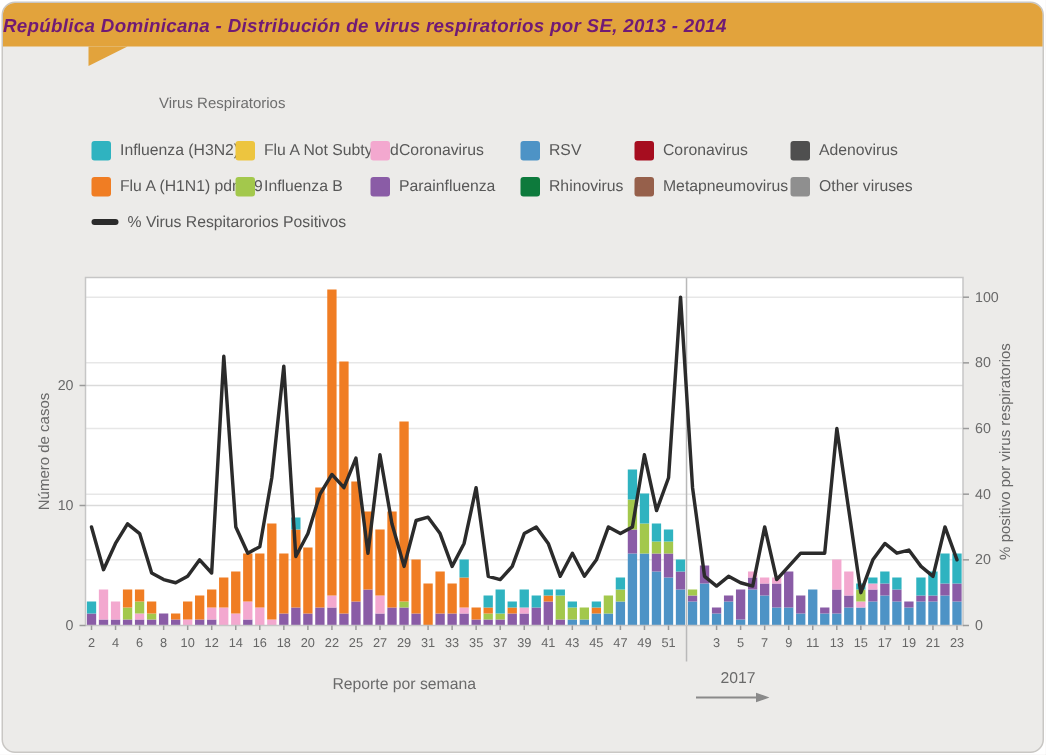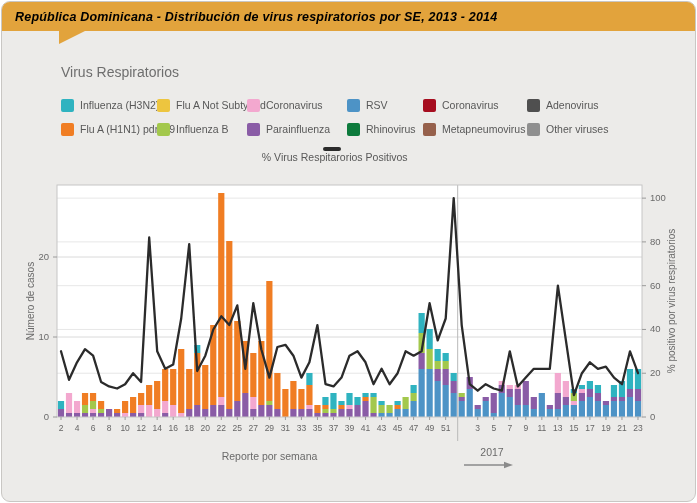--- a/index.html
+++ b/index.html
@@ -1,30 +1,30 @@
 <!DOCTYPE html>
 <html><head>
 <meta charset="utf-8">
 <style>
   html,body{margin:0;padding:0;background:#ffffff;font-family:"Liberation Sans",sans-serif;}
   #stage{position:relative;width:697px;height:503px;overflow:hidden;}
   .card{position:absolute;left:1px;top:1px;width:693px;height:499px;background:#ECEBE9;
         border:1px solid #C9C7C4;border-radius:9px;}
   .title-bar{position:absolute;left:0;top:0;width:100%;height:29px;background:#E2A33C;
              border-radius:8px 8px 0 0;box-sizing:border-box;display:flex;align-items:center;}
-  .title-bar span{padding-left:13px;color:#000000;font-size:12.5px;font-weight:bold;font-style:italic;letter-spacing:.2px;}
+  .title-bar span{color:#701a75;font-size:12.5px;font-weight:bold;font-style:italic;letter-spacing:.2px;}
   .title-tail{position:absolute;left:57px;top:29px;width:0;height:0;
               border-top:13px solid #E2A33C;border-right:26px solid transparent;}
   .legend{position:absolute;left:59px;top:62px;}
-  .legend-title{font-size:14px;color:#6e6e6e;margin-bottom:13px;}
+  .legend-title{font-size:10px;color:#6e6e6e;margin-bottom:13px;margin-left:45px;}
   .legend-row{display:grid;grid-template-columns:96px 90px 100px 76px 104px auto;height:24px;align-items:center;}
   .legend-item{display:flex;align-items:center;}
   .sw{width:13px;height:13px;border-radius:2px;margin-right:6px;flex:none;}
   .lbl{font-size:10.5px;color:#585858;white-space:nowrap;}
-  .legend-line-row{display:flex;align-items:center;margin-top:6px;flex-direction:column;}
+  .legend-line-row{display:flex;align-items:center;margin-top:6px;}
   .line-sw{width:18px;height:3.5px;background:#2B2B2B;border-radius:2px;margin-right:6px;}
   .axis-title{position:absolute;font-size:10px;color:#6a6a6a;white-space:nowrap;}
   .axis-title.left{left:28px;top:299px;transform:translate(-50%,-50%) rotate(-90deg);}
   .axis-title.right{left:669px;top:299px;transform:translate(-50%,-50%) rotate(-90deg);}
   .x-axis-title{position:absolute;left:150px;top:448px;width:235px;text-align:center;
                 font-size:10.5px;color:#6a6a6a;}
   .year-marker{position:absolute;top:444px;text-align:center;font-size:10.5px;color:#6a6a6a;}
   .year-marker.y2013{left:403px;width:62px;}
   .year-marker.y2014{left:461px;width:58px;}
   .year-arrow{display:block;margin-top:3px;}

